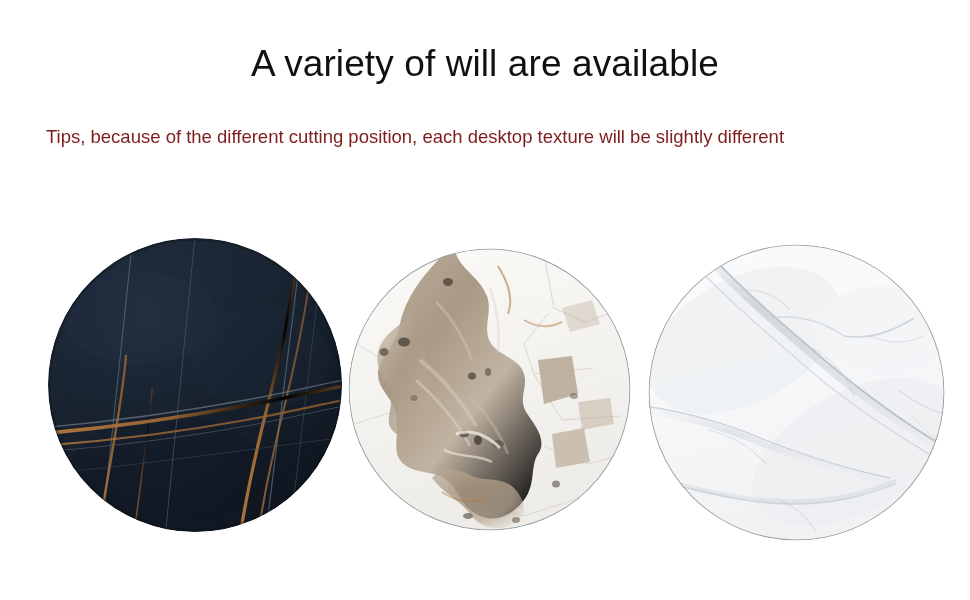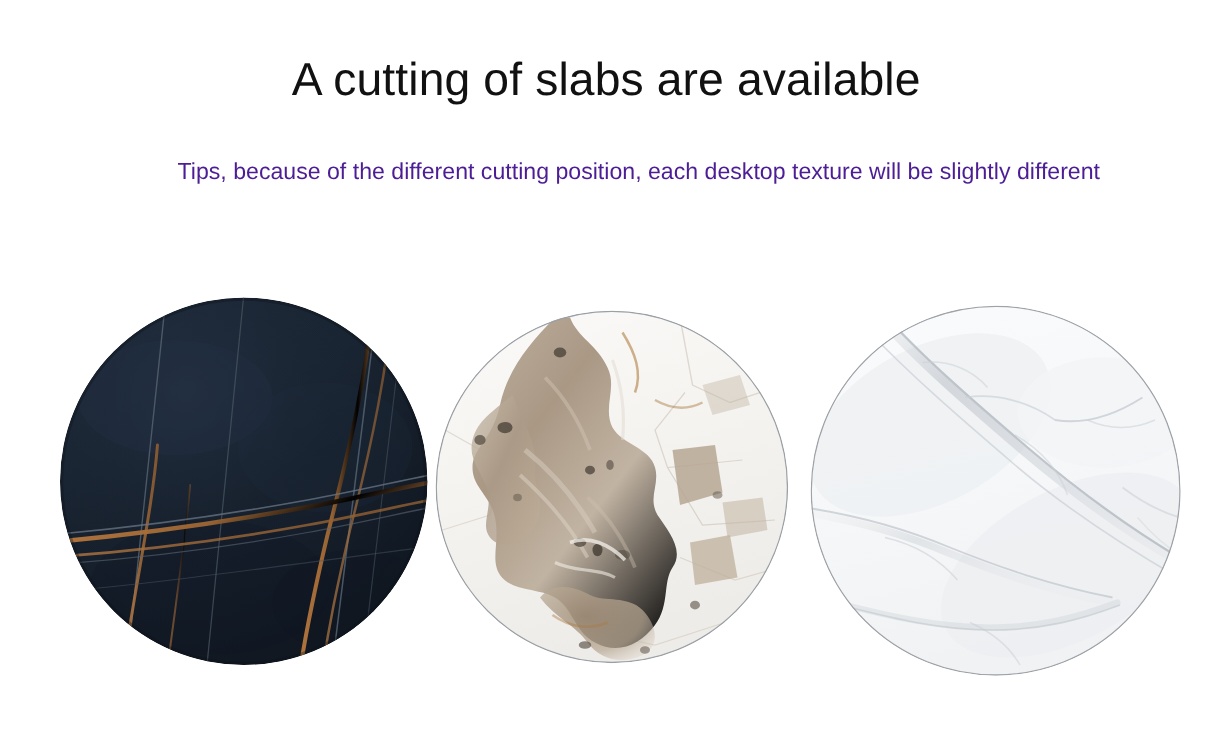--- a/index.html
+++ b/index.html
@@ -38,23 +38,22 @@
   }
 
   .heading-subtitle {
     position: absolute;
     left: 46px;
     top: 118px;
     width: 890px;
     font-size: 18.5px;
     font-weight: 400;
     line-height: 38px;
-    color: #4c1d95;
-    text-align: center;
-    margin-left: 20px;
+    color: #7f1d1d;
+    text-align: left;
   }
 
   
   .slab-gallery {
     position: absolute;
     left: 0;
     top: 238px;
     width: 970px;
     height: 300px;
   }
@@ -77,21 +76,21 @@
 
   #slab-dark   { left: 48px;  top: 0px;  }
   #slab-beige  { left: 348px; top: 10px; width: 283px; height: 283px; }
   #slab-white  { left: 648px; top: 6px;  width: 297px; height: 297px; }
 </style>
 </head>
 <body>
 
 <div id="page-root">
 
-  <div class="heading-title">A cutting of slabs are available</div>
+  <div class="heading-title">A variety of will are available</div>
 
   <div class="heading-subtitle">Tips, because of the different cutting position, each desktop texture will be slightly different</div>
 
   <div class="slab-gallery">
 
     <div class="slab-circle" id="slab-dark">
       <svg viewBox="0 0 294 294" preserveAspectRatio="xMidYMid slice">
         <defs>
           <linearGradient id="dkBase" x1="0" y1="0" x2="0.45" y2="1">
             <stop offset="0%" stop-color="#1d2838"></stop>

